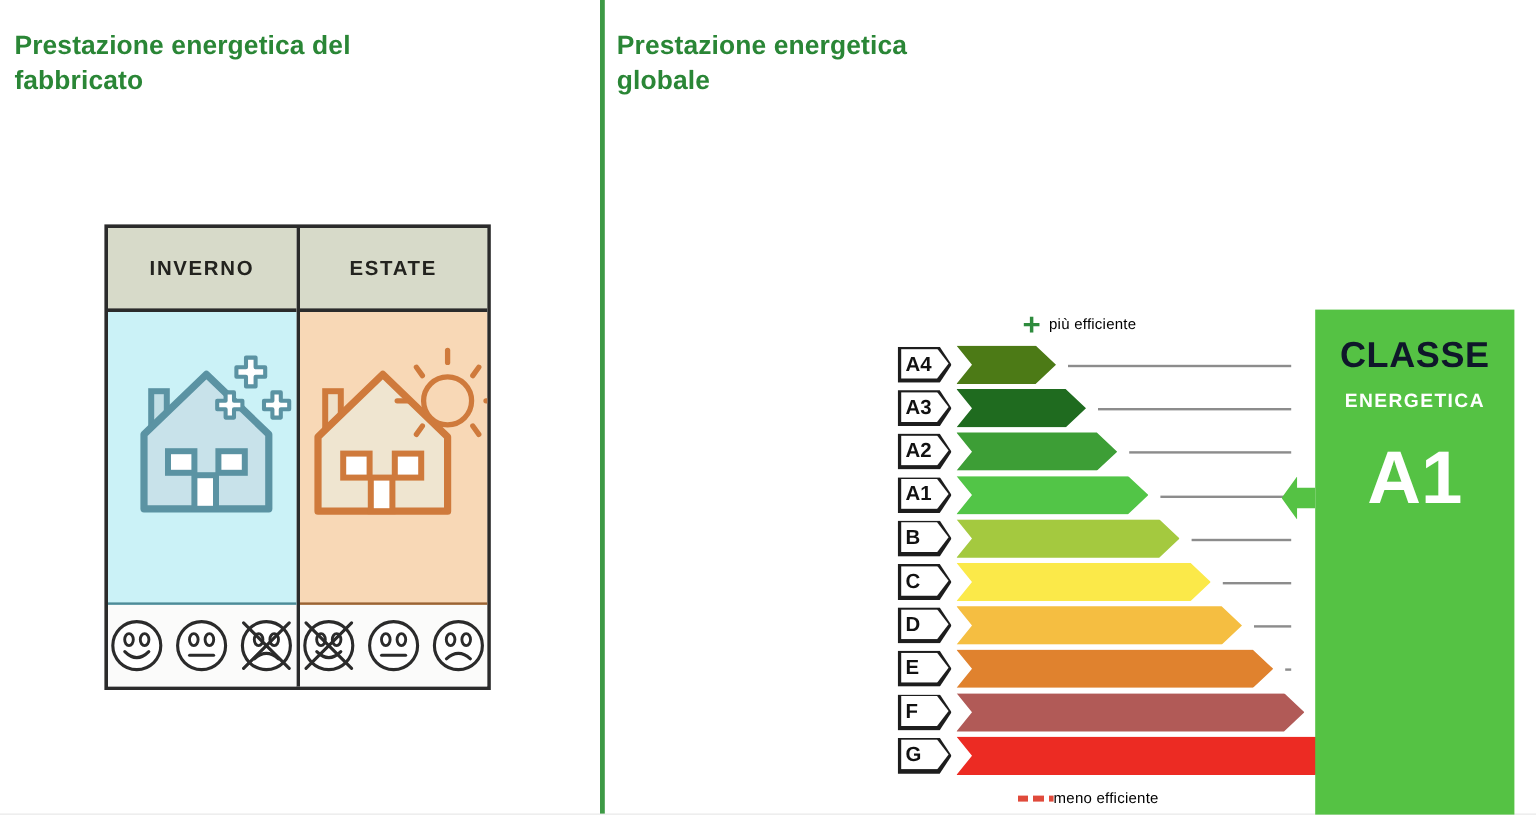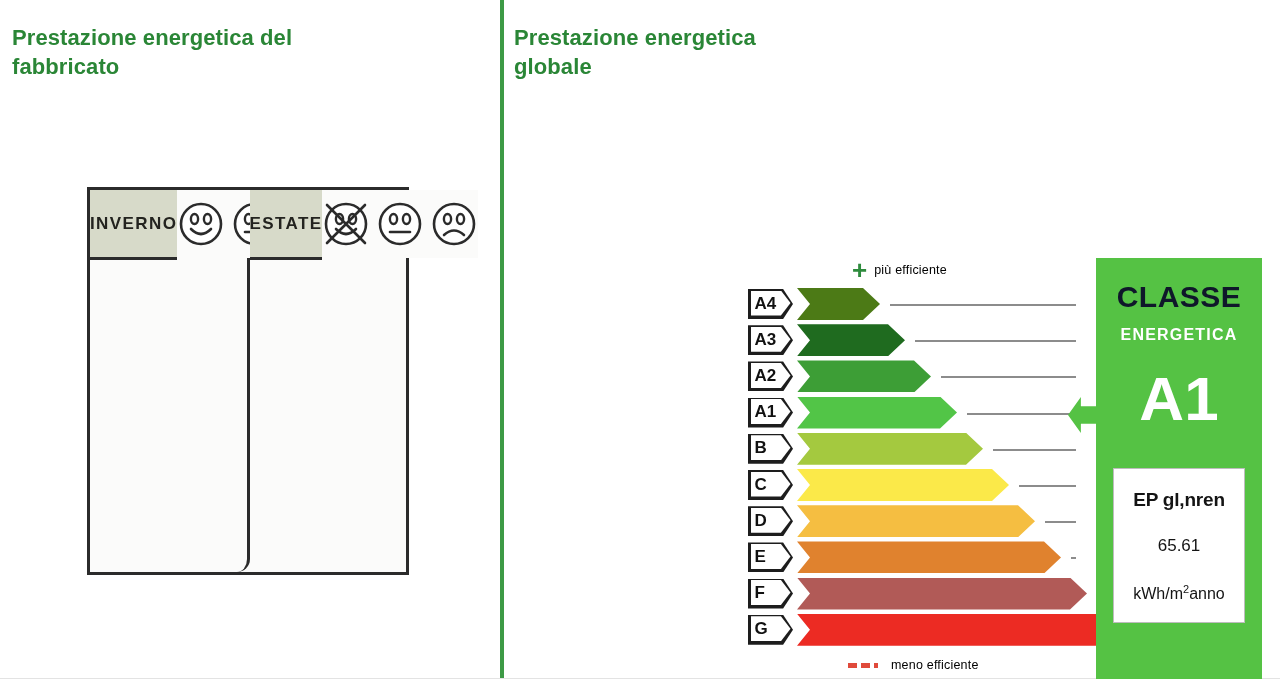--- a/index.html
+++ b/index.html
@@ -53,24 +53,23 @@
     width: 322px;
     height: 388px;
     border: 3px solid #2b2b2b;
     box-sizing: border-box;
     display: flex;
     background: #fbfbfa;
   }
   .season-col {
     flex: 1 1 0;
     display: flex;
-    flex-direction: row;
+    flex-direction: column;
     box-sizing: border-box;
     min-width: 0;
-    border-radius: 13px;
   }
   .season-col.first { border-right: 3px solid #2b2b2b; }
 
   .season-head {
     height: 70px;
     flex: none;
     background: #d7dac9;
     border-bottom: 3px solid #2b2b2b;
     display: flex;
     align-items: center;
@@ -120,21 +119,21 @@
     align-items: center;
     gap: 7px;
     height: 24px;
   }
   #scale-bottom-label {
     position: absolute;
     left: 100px;
     top: 396px;
     display: flex;
     align-items: center;
-    gap: 13px;
+    gap: 0;
     height: 22px;
   }
   .plus-glyph {
     font-size: 26px;
     line-height: 1;
     color: #2e8b3d;
     font-weight: bold;
     font-family: "Liberation Sans", sans-serif;
   }
   .minus-glyph {
@@ -453,20 +452,15 @@
       <span class="minus-glyph"></span>
       <span class="eff-text">meno efficiente</span>
     </div>
   </div>
 
   <aside id="class-panel">
     <div id="class-arrow"></div>
     <div id="class-title">CLASSE</div>
     <div id="class-subtitle">ENERGETICA</div>
     <div id="class-value">A1</div>
-    <div id="ep-box">
-      <div id="ep-label">EP gl,nren</div>
-      <div id="ep-value">65.61</div>
-      <div id="ep-unit"><span>kWh/m</span><sup>2</sup><span>anno</span></div>
-    </div>
   </aside>
 
 </div>
 
 </body></html>

